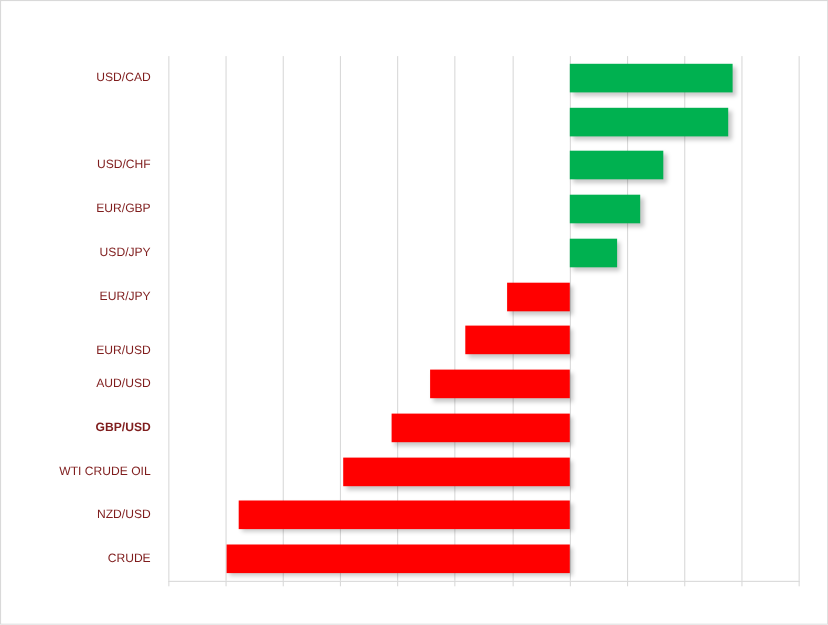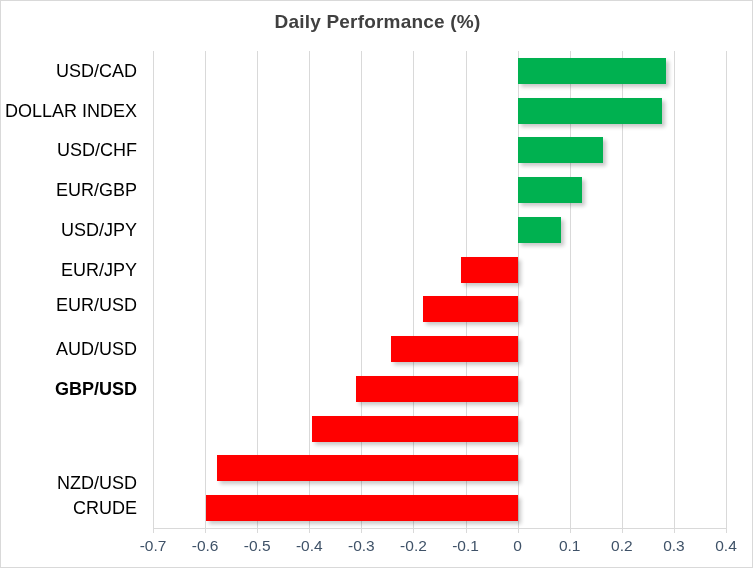--- a/index.html
+++ b/index.html
@@ -76,22 +76,22 @@
     position: absolute;
     left: 0;
     top: 50px;
     width: 144px;
     height: 477px;
   }
   .y-label-item {
     position: absolute;
     right: 8px;
     white-space: nowrap;
-    font-size: 18px;
-    color: #000000;
+    font-size: 11px;
+    color: #7f1d1d;
     line-height: 1;
     transform: translateY(-50%);
   }
   #x-labels {
     position: absolute;
     left: 0;
     top: 536px;
     width: 753px;
     height: 24px;
   }
@@ -102,33 +102,32 @@
     color: #3f5268;
     transform: translateX(-50%);
     white-space: nowrap;
   }
 </style>
 </head>
 <body>
 
 <div id="chart-root">
 
-  <div id="chart-title">Daily Performance (%)</div>
 
   <div id="y-labels">
       <div class="y-label-item" style="top: 19.875px;">USD/CAD</div>
-      <div class="y-label-item" style="top: 59.625px;">DOLLAR INDEX</div>
       <div class="y-label-item" style="top: 99.375px;">USD/CHF</div>
       <div class="y-label-item" style="top: 139.125px;">EUR/GBP</div>
       <div class="y-label-item" style="top: 178.875px;">USD/JPY</div>
       <div class="y-label-item" style="top: 218.625px; padding-left: 22px;">EUR/JPY</div>
-      <div class="y-label-item" style="top: 254px;">EUR/USD</div>
+      <div class="y-label-item" style="top: 268px;">EUR/USD</div>
       <div class="y-label-item" style="top: 298.125px;">AUD/USD</div>
       <div class="y-label-item" style="top: 337.875px; font-weight: bold;">GBP/USD</div>
-      <div class="y-label-item" style="top: 417.375px; margin-top: 15px;">NZD/USD</div>
+      <div class="y-label-item" style="top: 377.625px;">WTI CRUDE OIL</div>
+      <div class="y-label-item" style="top: 417.375px;">NZD/USD</div>
       <div class="y-label-item" style="top: 457.125px;">CRUDE</div>
     </div>
 
   <div id="plot-area">
       <div class="gridline" style="left: 0px;"></div>
       <div class="gridline" style="left: 52.0909px;"></div>
       <div class="gridline" style="left: 104.182px;"></div>
       <div class="gridline" style="left: 156.273px;"></div>
       <div class="gridline" style="left: 208.364px;"></div>
       <div class="gridline" style="left: 260.455px;"></div>
@@ -171,34 +170,20 @@
       <div class="bar-row" style="top: 397.5px; height: 39.75px;">
         <div class="bar" title="NZD/USD: -0.577" style="left: 64.0718px; width: 300.565px; top: 6.875px; background: rgb(255, 0, 0);"></div>
       </div>
       <div class="bar-row" style="top: 437.25px; height: 39.75px;">
         <div class="bar" title="GOLD: -0.598" style="left: 53.1327px; width: 311.504px; top: 6.875px; background: rgb(255, 0, 0);"></div>
       </div>
     </div>
 
   <div class="axis-bottom"></div>
 
-  <div id="x-labels">
-      <div class="x-label-item" style="left: 152px;">-0.7</div>
-      <div class="x-label-item" style="left: 204.091px;">-0.6</div>
-      <div class="x-label-item" style="left: 256.182px;">-0.5</div>
-      <div class="x-label-item" style="left: 308.273px;">-0.4</div>
-      <div class="x-label-item" style="left: 360.364px;">-0.3</div>
-      <div class="x-label-item" style="left: 412.455px;">-0.2</div>
-      <div class="x-label-item" style="left: 464.545px;">-0.1</div>
-      <div class="x-label-item" style="left: 516.636px;">0</div>
-      <div class="x-label-item" style="left: 568.727px;">0.1</div>
-      <div class="x-label-item" style="left: 620.818px;">0.2</div>
-      <div class="x-label-item" style="left: 672.909px;">0.3</div>
-      <div class="x-label-item" style="left: 725px;">0.4</div>
-    </div>
 
 <div class="tick-mark" style="left: 152px;"></div>
     <div class="tick-mark" style="left: 204.091px;"></div>
     <div class="tick-mark" style="left: 256.182px;"></div>
     <div class="tick-mark" style="left: 308.273px;"></div>
     <div class="tick-mark" style="left: 360.364px;"></div>
     <div class="tick-mark" style="left: 412.455px;"></div>
     <div class="tick-mark" style="left: 464.545px;"></div>
     <div class="tick-mark" style="left: 516.636px;"></div>
     <div class="tick-mark" style="left: 568.727px;"></div>

